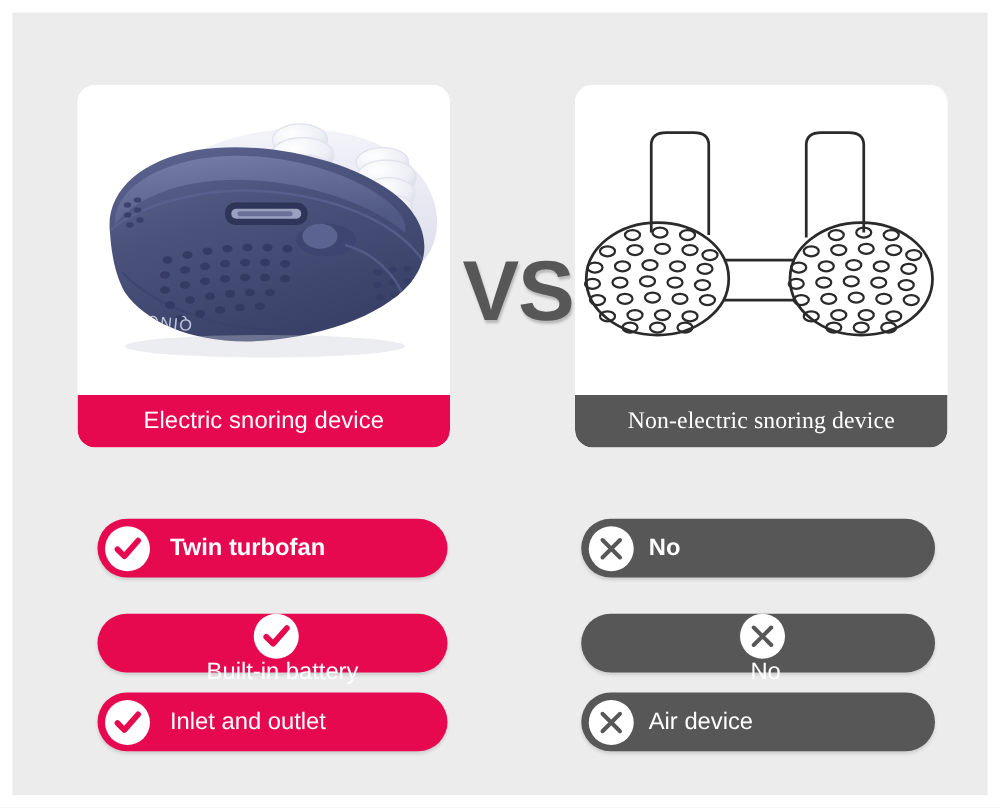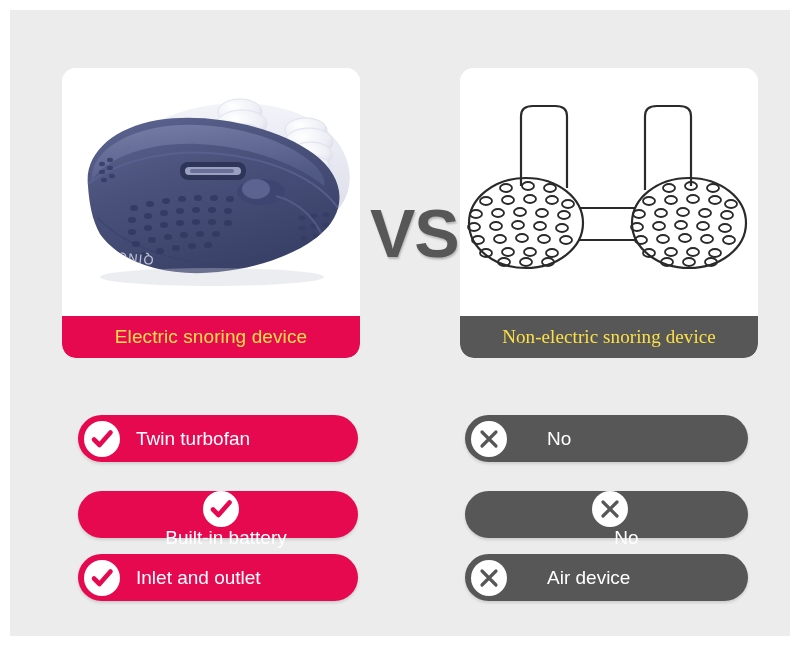--- a/index.html
+++ b/index.html
@@ -55,21 +55,21 @@
   }
 
   .card-label {
     position: absolute;
     left: 0;
     bottom: 0;
     width: 298px;
     height: 42px;
     line-height: 42px;
     text-align: center;
-    color: #fde047;
+    color: #ffffff;
     font-size: 19px;
     letter-spacing: .1px;
     border-radius: 0 0 14px 14px;
     white-space: nowrap;
   }
   .label-pink { background: #e6094f; }
   .label-gray { background: #575757; }
 
   
   #vs {
@@ -90,21 +90,21 @@
     position: absolute;
     height: 47px;
     border-radius: 24px;
     display: flex;
     align-items: center;
     box-shadow: 0 2px 3px rgba(0,0,0,.13);
   }
   .pill-left  { left: 68px;  width: 280px; background: #e6094f; }
   .pill-right { left: 455px; width: 283px; background: #575757; }
 
-  .pill-row-1 { top: 405px; }
+  .pill-row-1 { top: 405px; font-weight: bold; }
   .pill-row-2 { top: 481px; flex-direction: column; }
   .pill-row-3 { top: 544px; }
 
   .pill-icon {
     flex: 0 0 auto;
     width: 36px;
     height: 36px;
     margin-left: 6px;
     border-radius: 50%;
     background: #ffffff;
@@ -113,21 +113,21 @@
     justify-content: center;
   }
   .pill-icon svg { display: block; }
 
   .pill-text {
     margin-left: 16px;
     color: #ffffff;
     font-size: 19px;
     white-space: nowrap;
   }
-  .pill-right .pill-text { margin-left: 40px; }
+  .pill-right .pill-text { margin-left: 12px; }
 
   
   .dev-svg, .dil-svg { display: block; }
 </style>
 </head>
 <body>
 
 <div id="page">
   <div id="canvas">
 

